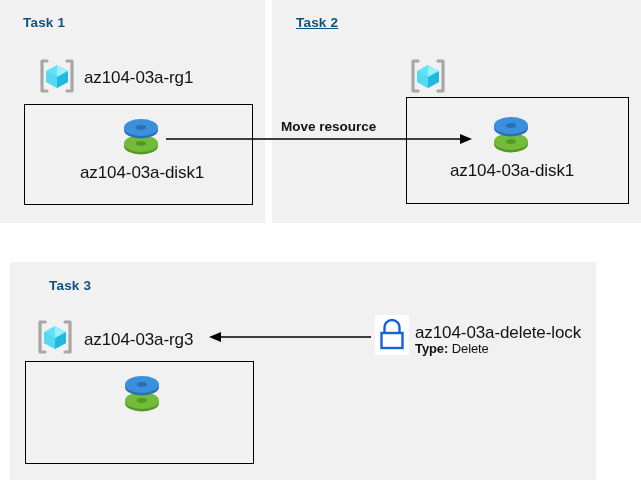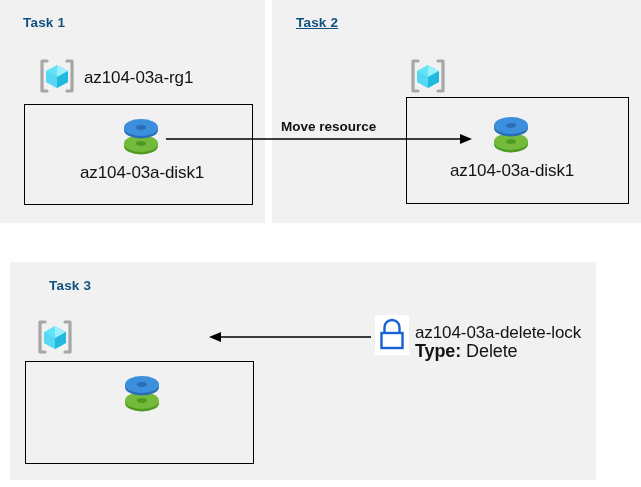--- a/index.html
+++ b/index.html
@@ -42,21 +42,21 @@
   .node-label {
     position: absolute;
     font-size: 17px;
     font-weight: normal;
     color: #15120f;
     white-space: nowrap;
     letter-spacing: -0.1px;
   }
   .sub-label {
     position: absolute;
-    font-size: 18px;
+    font-size: 13px;
     color: #15120f;
     white-space: nowrap;
     letter-spacing: -0.1px;
   }
   .sub-label b { font-weight: bold; }
   .arrow-label {
     position: absolute;
     font-size: 13.5px;
     font-weight: bold;
     color: #15120f;
@@ -147,20 +147,21 @@
   <div class="icon" style="left:34px; top:316px; width:42px; height:42px;">
     <svg width="42" height="42" viewBox="0 0 42 42">
       <path d="M11 6 L6 6 L6 36 L11 36" fill="none" stroke="#a6a6a6" stroke-width="3.2" stroke-linecap="round" stroke-linejoin="round"></path>
       <path d="M31 6 L36 6 L36 36 L31 36" fill="none" stroke="#a6a6a6" stroke-width="3.2" stroke-linecap="round" stroke-linejoin="round"></path>
       <polygon points="21,10 32,16 32,27 21,33 10,27 10,16" fill="#5fe3f7"></polygon>
       <polygon points="21,10 32,16 21,22" fill="#9df0fb"></polygon>
       <polygon points="21,22 32,16 32,27 21,33" fill="#22b9e0"></polygon>
       <polygon points="10,16 21,22 21,33 10,27" fill="#56d7f2"></polygon>
     </svg>
   </div>
+  <div class="node-label" style="left:84px; top:330px;">az104-03a-rg3</div>
 
   <div class="inner-box" style="left:25px; top:361px; width:229px; height:103px;"></div>
 
   <div class="icon" style="left:121px; top:372px; width:42px; height:44px;">
     <svg width="42" height="44" viewBox="0 0 42 44">
       <ellipse cx="21" cy="31" rx="17" ry="8.5" fill="#4f9b22"></ellipse>
       <ellipse cx="21" cy="28.5" rx="17" ry="8.5" fill="#74bb3c"></ellipse>
       <ellipse cx="21" cy="28.5" rx="5" ry="2.4" fill="#4f9b22"></ellipse>
       <ellipse cx="21" cy="15" rx="17" ry="8.5" fill="#2a6fb5"></ellipse>
       <ellipse cx="21" cy="12.5" rx="17" ry="8.5" fill="#3c8fdc"></ellipse>

